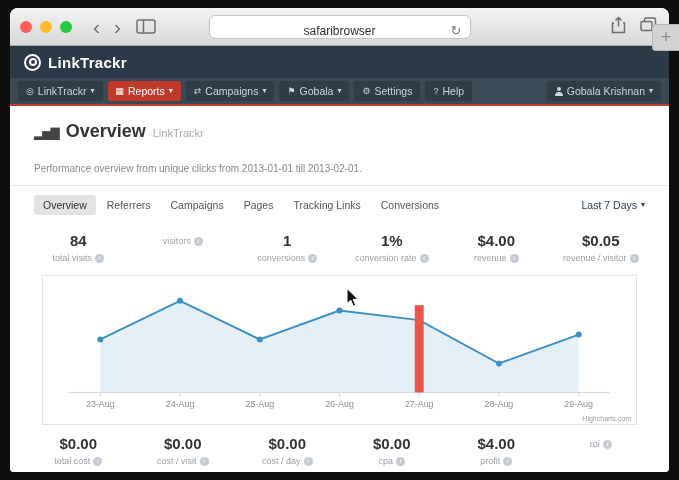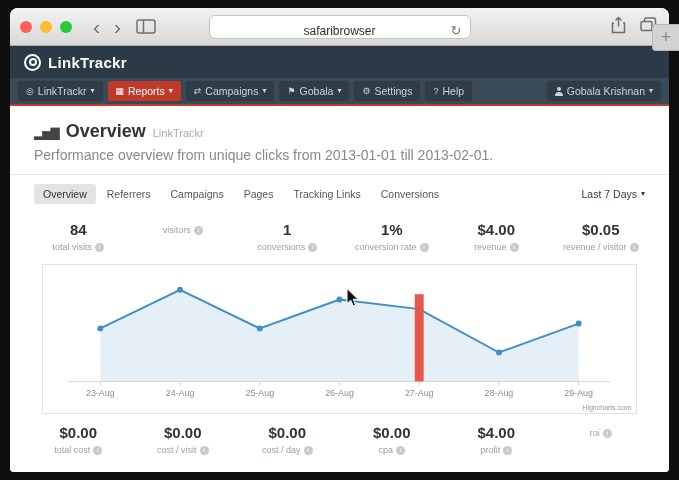--- a/index.html
+++ b/index.html
@@ -52,21 +52,21 @@
   .person-icon b { position:absolute; left:0; bottom:0; width:8px; height:4px;
                    background:#ccd3d9; border-radius:4px 4px 0 0; }
 
   
   .content { position:relative; height:366px; background:#fff; }
   .page-header { padding:15px 24px 11px; border-bottom:1px solid #e8e8e8; }
   .title-row { display:flex; align-items:baseline; gap:7px; }
   .title-icon { font-size:12px; color:#444; letter-spacing:-1px; }
   .page-title { font-size:18px; font-weight:bold; color:#333; }
   .title-suffix { font-size:11px; color:#aaa; }
-  .subtitle { font-size:14px; color:#888; margin-top:5px; }
+  .subtitle { font-size:10px; color:#888; margin-top:21px; }
 
   .tabs-row { display:flex; align-items:center; padding:9px 24px 7px; gap:2px; }
   .tab { font-size:10.5px; color:#555; padding:4px 9px; border-radius:3px; white-space:nowrap; }
   .tab.active { background:#e3e3e3; color:#333; }
   .date-dropdown { margin-left:auto; font-size:10.5px; color:#2c3e50;
                    display:flex; align-items:center; gap:4px; }
 
   .stats-row { display:flex; padding:10px 16px 12px; }
   .stat { flex:1; text-align:center; }
   .stat-value { font-size:15px; font-weight:bold; color:#333; }

